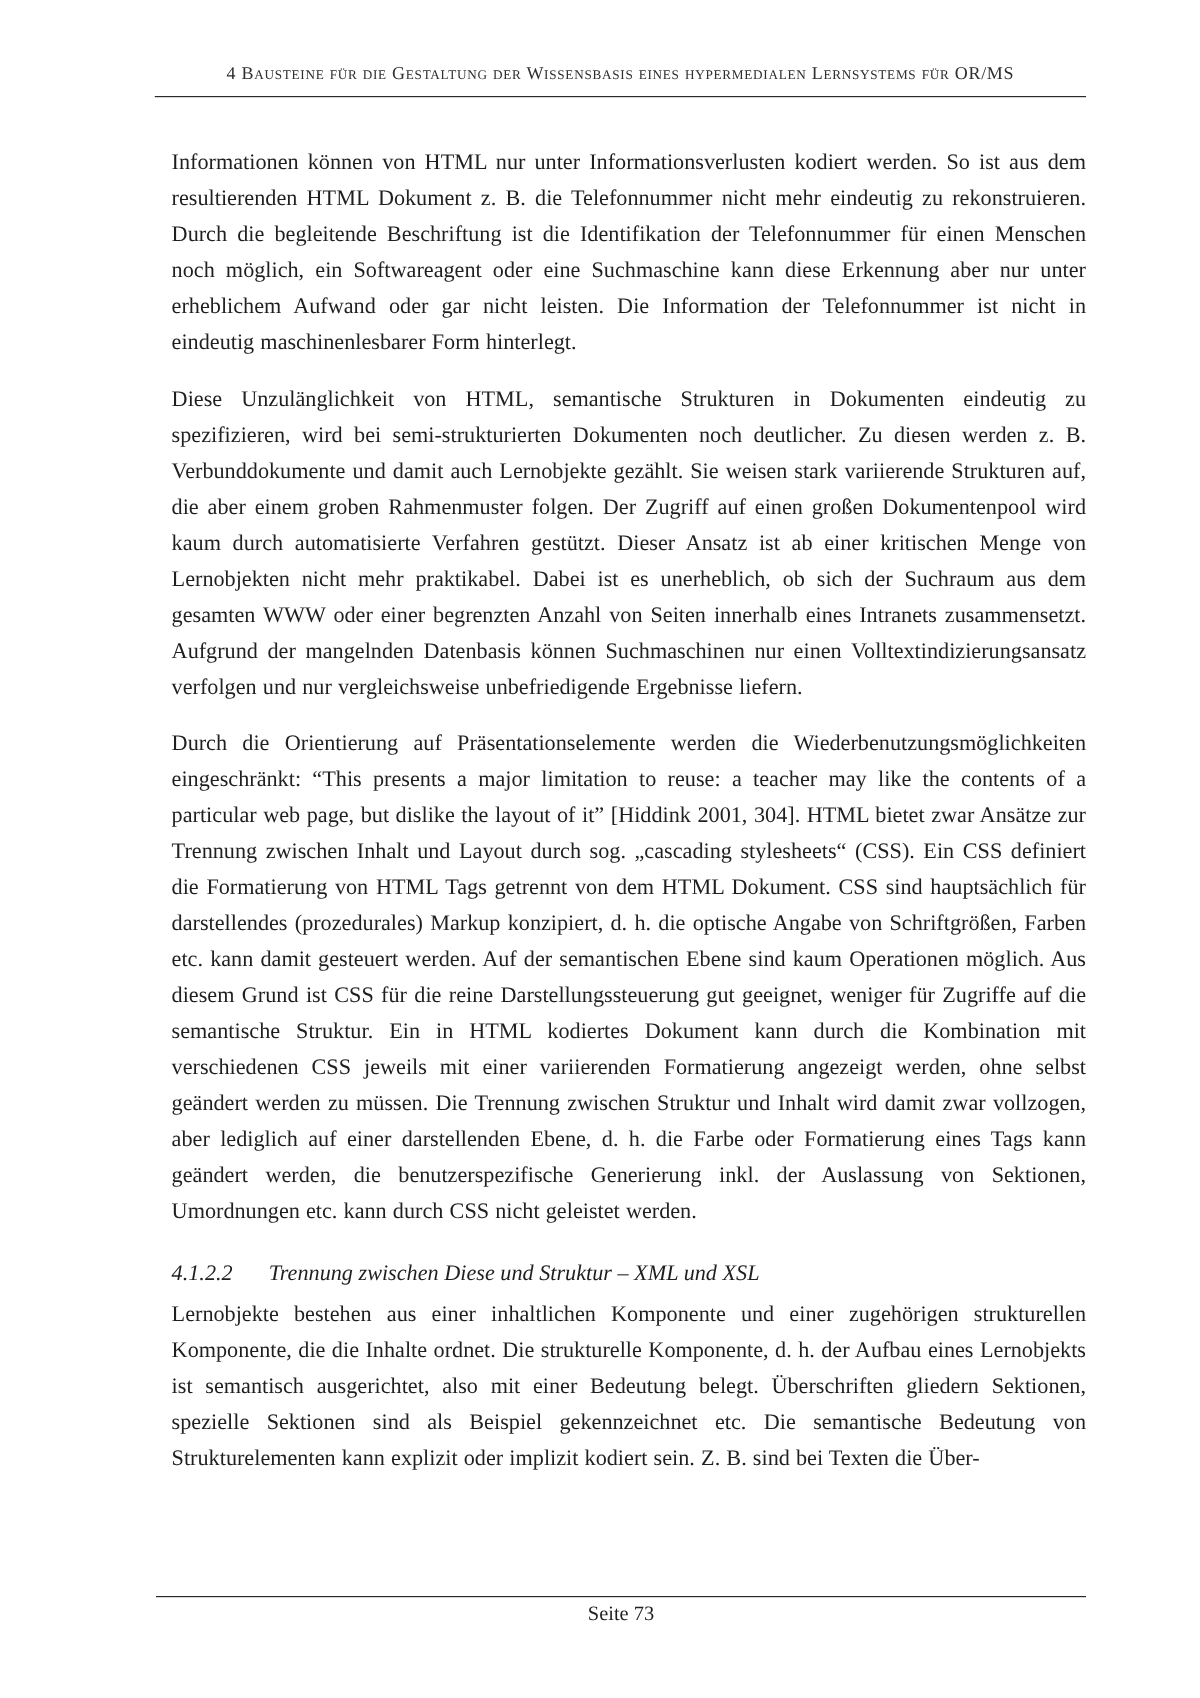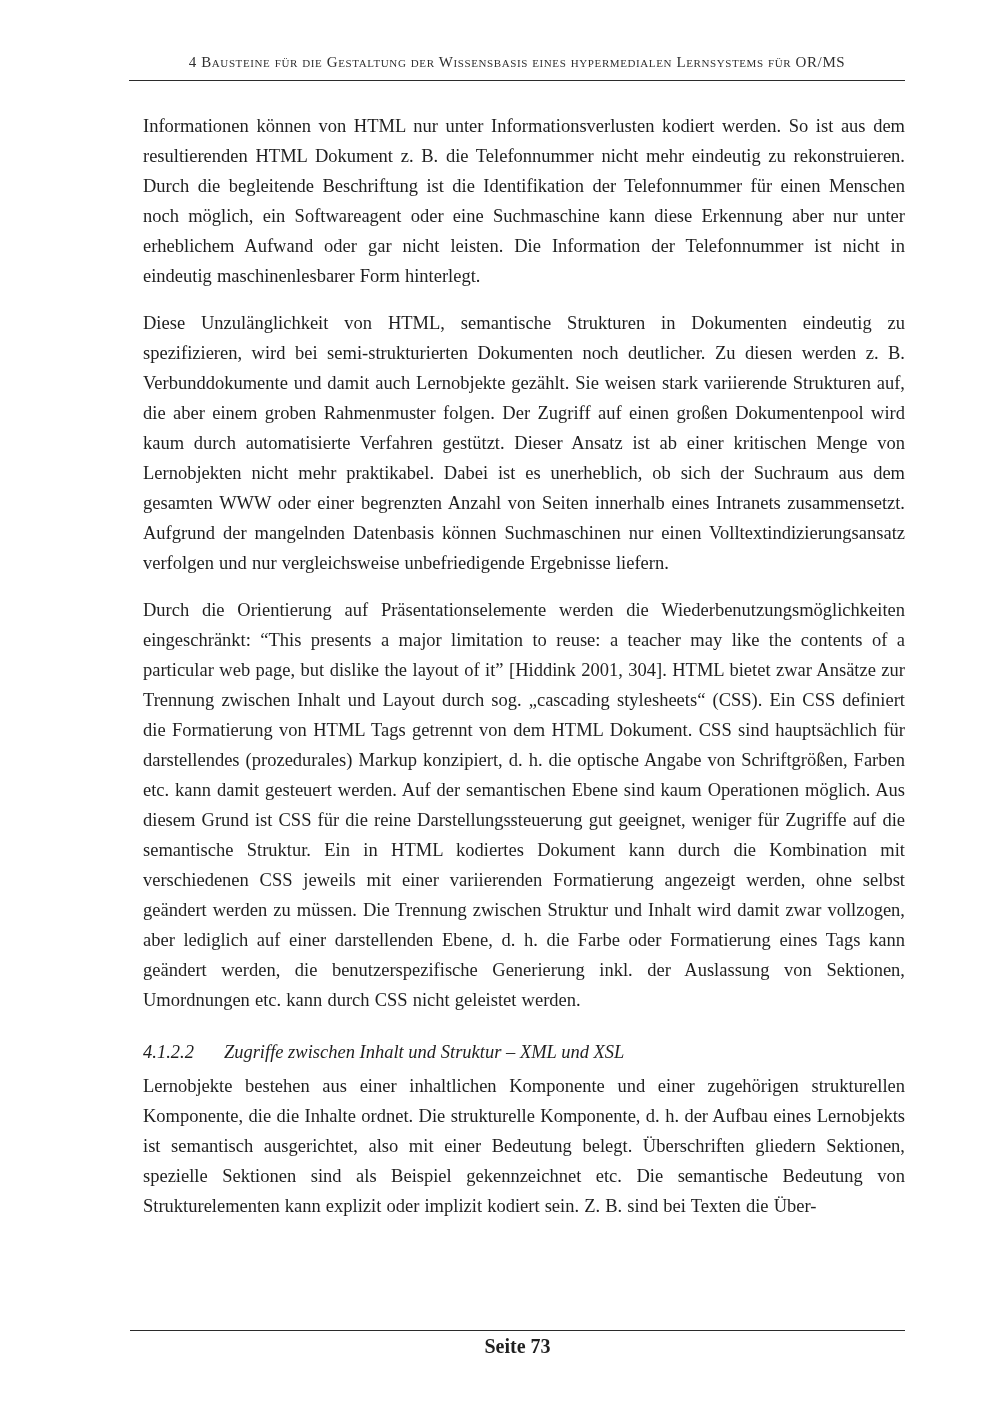--- a/index.html
+++ b/index.html
@@ -22,21 +22,21 @@
     text-align: center;
     font-variant: small-caps;
     font-size: 15px;
     letter-spacing: 0.6px;
     color: #2e2e2e;
     padding-bottom: 9px;
     border-bottom: 1px solid #2b2b2b;
     white-space: nowrap;
   }
   .page-body {
-    margin-top: 30px;
+    margin-top: 40px;
   }
   .para {
     font-size: 18.5px;
     line-height: 30px;
     text-align: justify;
     hyphens: none;
     word-spacing: 0.5px;
   }
   .para + .para { margin-top: 17px; font-family: Liberation Serif, serif; }
   .subsection {
@@ -54,41 +54,40 @@
   .page-footer {
     position: absolute;
     left: 130px;
     right: 95px;
     top: 1330px;
     border-top: 1px solid #2b2b2b;
     text-align: center;
     padding-top: 4px;
   }
   .footer-text {
-    font-size: 20px;
+    font-size: 17px;
     color: #1f1f1f;
-    font-weight: bold;
   }
 </style>
 </head>
 <body>
 
 <div class="page">
 
   <header class="page-header">
     <span>4 Bausteine für die Gestaltung der Wissensbasis eines hypermedialen Lernsystems für OR/MS</span>
   </header>
 
   <main class="page-body">
     <p class="para">Informationen können von HTML nur unter Informationsverlusten kodiert werden. So ist aus dem resultierenden HTML Dokument z. B. die Telefonnummer nicht mehr eindeutig zu rekonstruieren. Durch die begleitende Beschriftung ist die Identifikation der Telefonnummer für einen Menschen noch möglich, ein Softwareagent oder eine Suchmaschine kann diese Erkennung aber nur unter erheblichem Aufwand oder gar nicht leisten. Die Information der Telefonnummer ist nicht in eindeutig maschinenlesbarer Form hinterlegt.</p>
     <p class="para">Diese Unzulänglichkeit von HTML, semantische Strukturen in Dokumenten eindeutig zu spezifizieren, wird bei semi-strukturierten Dokumenten noch deutlicher. Zu diesen werden z. B. Verbunddokumente und damit auch Lernobjekte gezählt. Sie weisen stark variierende Strukturen auf, die aber einem groben Rahmenmuster folgen. Der Zugriff auf einen großen Dokumentenpool wird kaum durch automatisierte Verfahren gestützt. Dieser Ansatz ist ab einer kritischen Menge von Lernobjekten nicht mehr praktikabel. Dabei ist es unerheblich, ob sich der Suchraum aus dem gesamten WWW oder einer begrenzten Anzahl von Seiten innerhalb eines Intranets zusammensetzt. Aufgrund der mangelnden Datenbasis können Suchmaschinen nur einen Volltextindizierungsansatz verfolgen und nur vergleichsweise unbefriedigende Ergebnisse liefern.</p>
     <p class="para">Durch die Orientierung auf Präsentationselemente werden die Wiederbenutzungsmöglichkeiten eingeschränkt: “This presents a major limitation to reuse: a teacher may like the contents of a particular web page, but dislike the layout of it” [Hiddink 2001, 304]. HTML bietet zwar Ansätze zur Trennung zwischen Inhalt und Layout durch sog. „cascading stylesheets“ (CSS). Ein CSS definiert die Formatierung von HTML Tags getrennt von dem HTML Dokument. CSS sind hauptsächlich für darstellendes (prozedurales) Markup konzipiert, d. h. die optische Angabe von Schriftgrößen, Farben etc. kann damit gesteuert werden. Auf der semantischen Ebene sind kaum Operationen möglich. Aus diesem Grund ist CSS für die reine Darstellungssteuerung gut geeignet, weniger für Zugriffe auf die semantische Struktur. Ein in HTML kodiertes Dokument kann durch die Kombination mit verschiedenen CSS jeweils mit einer variierenden Formatierung angezeigt werden, ohne selbst geändert werden zu müssen. Die Trennung zwischen Struktur und Inhalt wird damit zwar vollzogen, aber lediglich auf einer darstellenden Ebene, d. h. die Farbe oder Formatierung eines Tags kann geändert werden, die benutzerspezifische Generierung inkl. der Auslassung von Sektionen, Umordnungen etc. kann durch CSS nicht geleistet werden.</p>
 
     <h3 class="subsection">
-      <span class="subsection-number">4.1.2.2</span><span class="subsection-title">Zugriffe zwischen Inhalt und Struktur – XML und XSL</span>
+      <span class="subsection-number">4.1.2.2</span><span class="subsection-title">Trennung zwischen Diese und Struktur – XML und XSL</span>
     </h3>
 
     <p class="para final-para">Lernobjekte bestehen aus einer inhaltlichen Komponente und einer zugehörigen strukturellen Komponente, die die Inhalte ordnet. Die strukturelle Komponente, d. h. der Aufbau eines Lernobjekts ist semantisch ausgerichtet, also mit einer Bedeutung belegt. Überschriften gliedern Sektionen, spezielle Sektionen sind als Beispiel gekennzeichnet etc. Die semantische Bedeutung von Strukturelementen kann explizit oder implizit kodiert sein. Z. B. sind bei Texten die Über-</p>
   </main>
 
   <footer class="page-footer">
     <div class="footer-text">Seite 73</div>
   </footer>
 
 </div>

